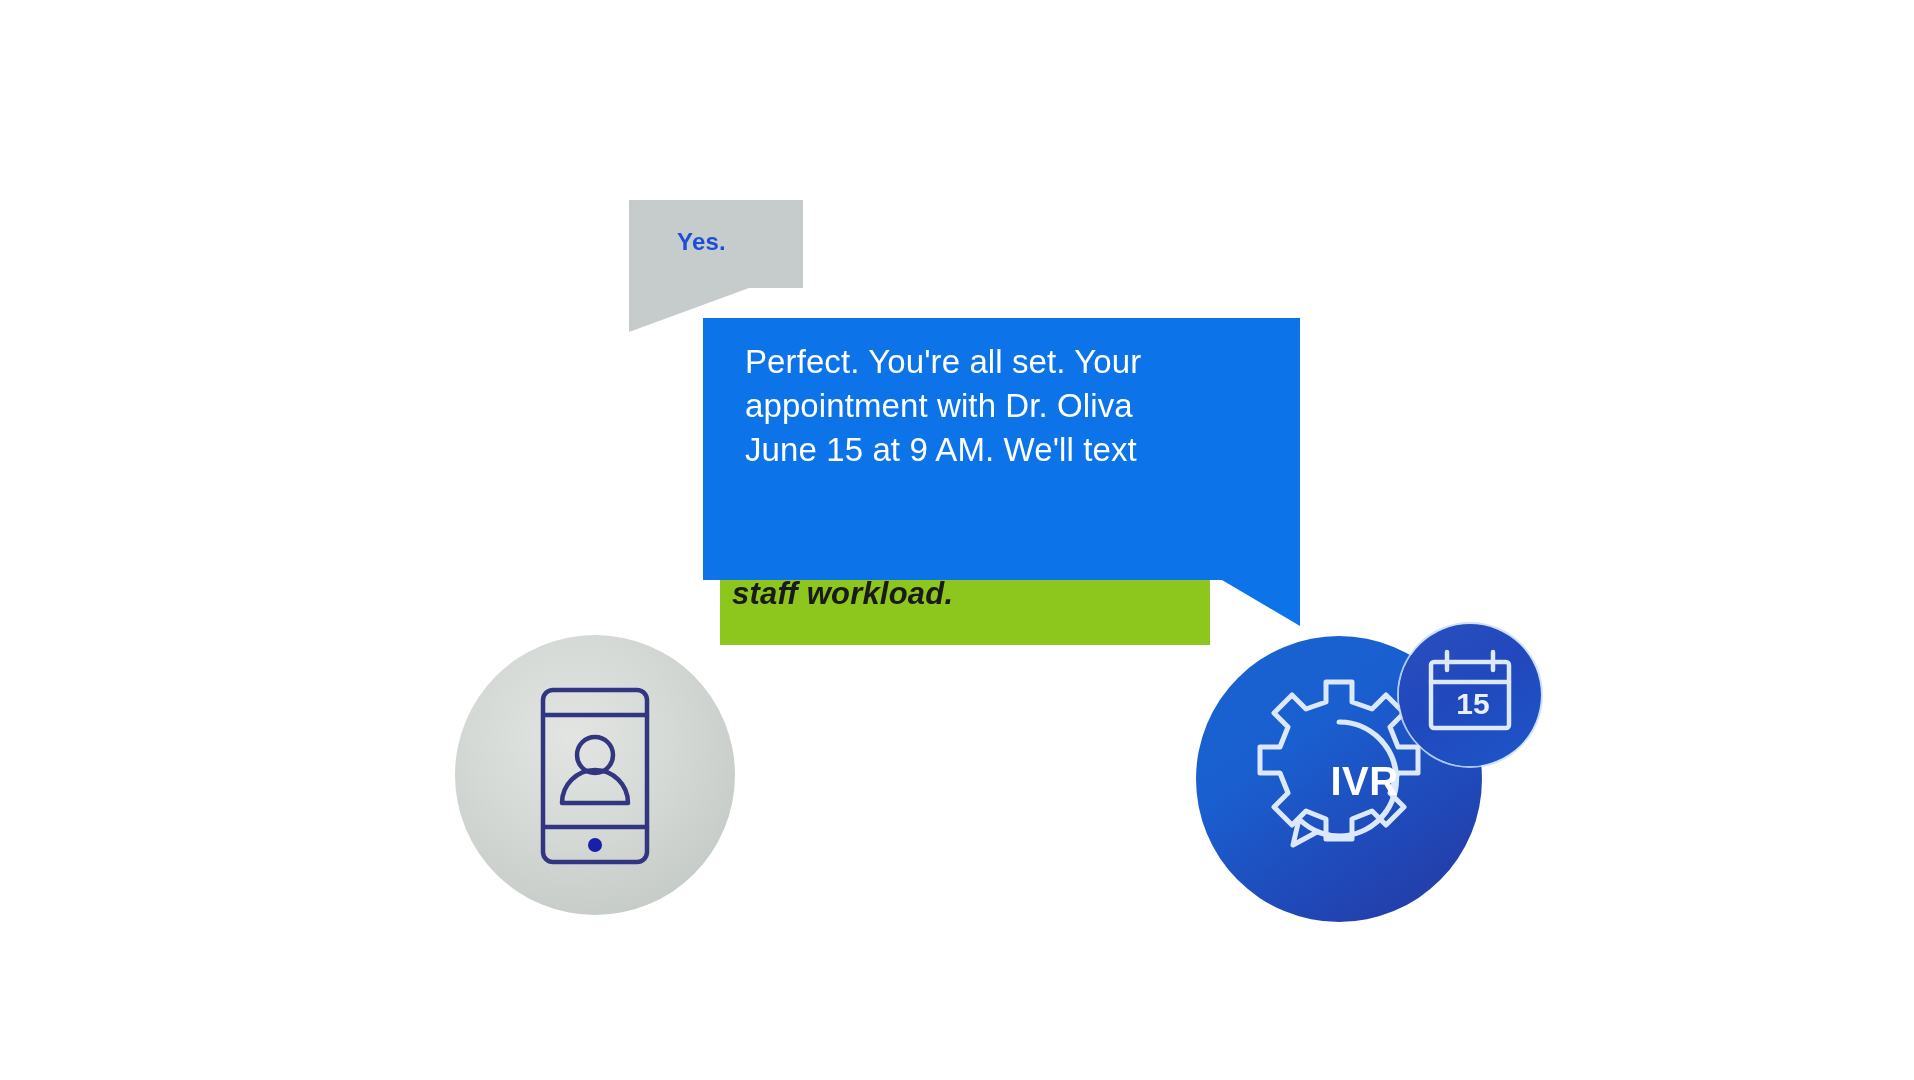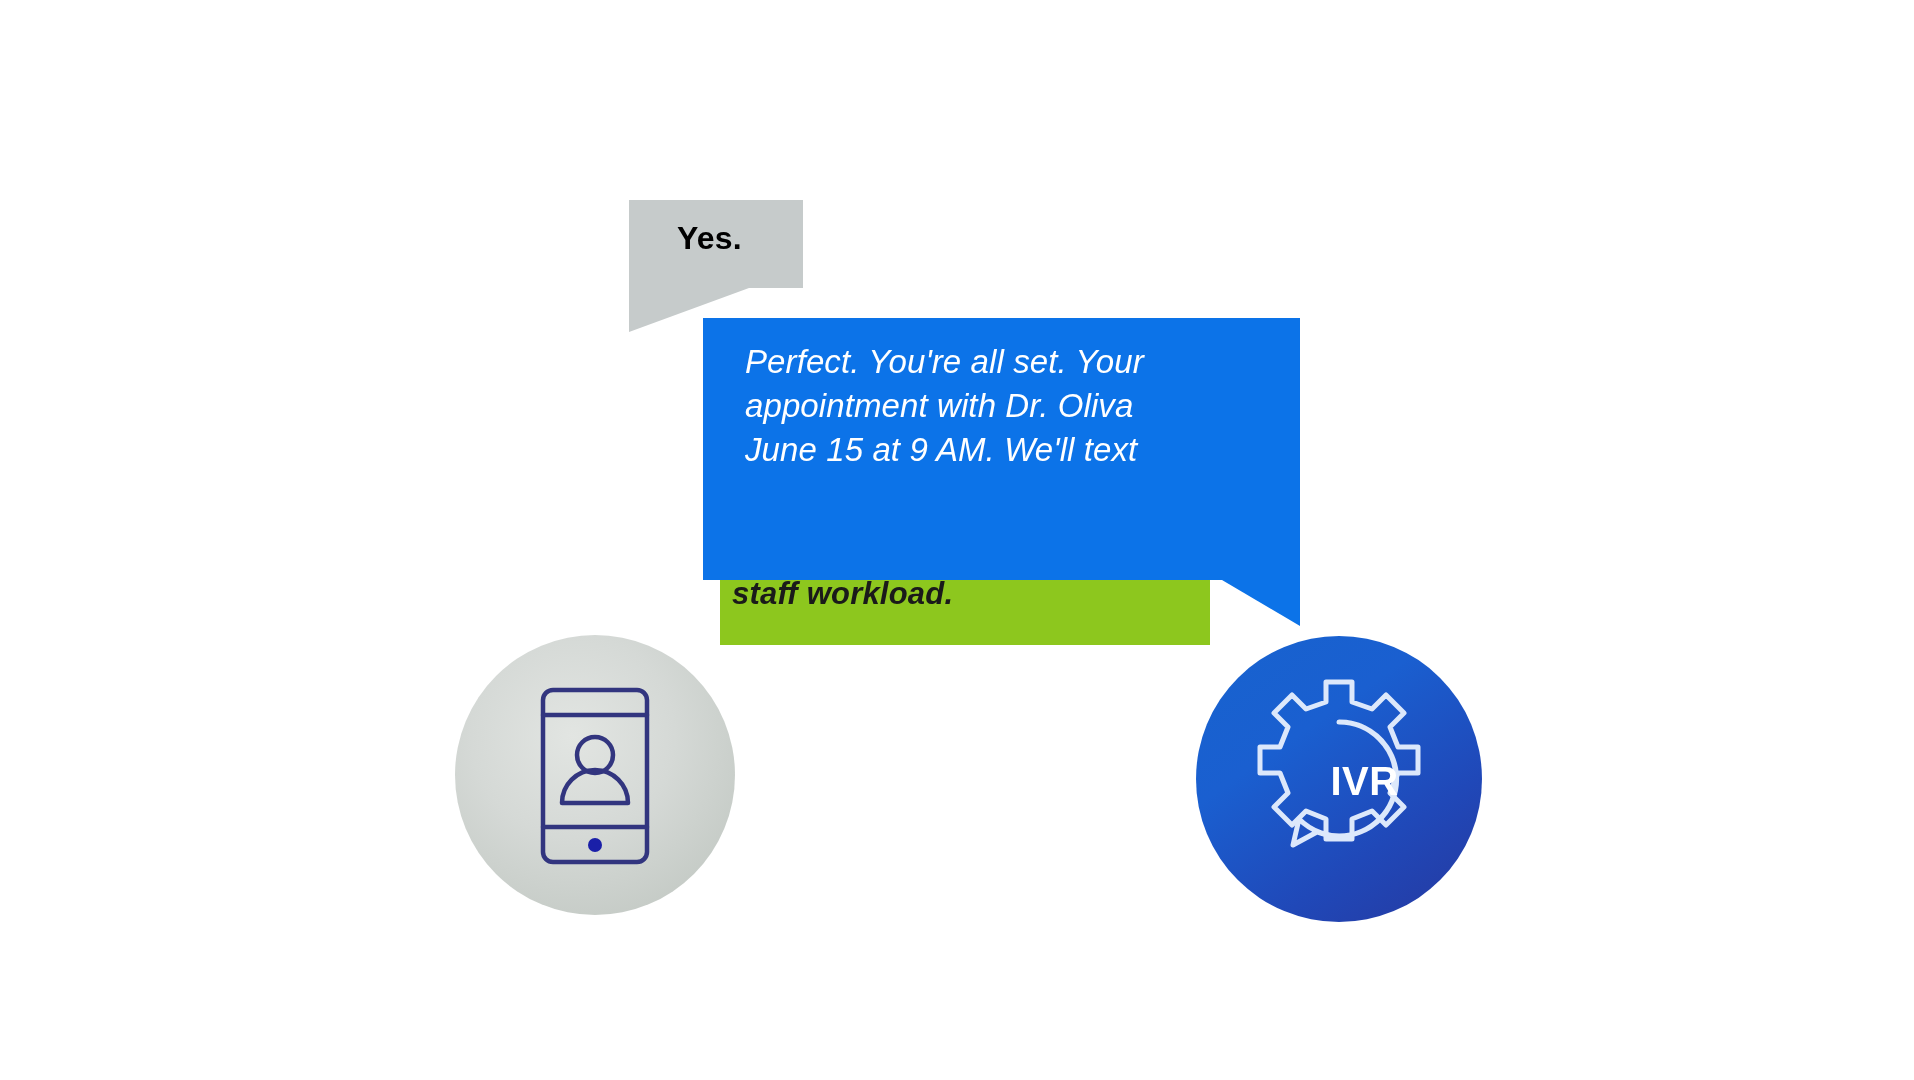--- a/index.html
+++ b/index.html
@@ -25,24 +25,24 @@
     left: 629px;
     top: 200px;
     width: 174px;
     height: 88px;
     background: #c6cbcb;
     z-index: 4;
   }
   #gray-bubble-text {
     position: absolute;
     left: 48px;
-    top: 20px;
-    font-size: 32px;
+    top: 28px;
+    font-size: 24px;
     font-weight: 600;
-    color: #000000;
+    color: #1d4ed8;
     letter-spacing: 0.2px;
     white-space: nowrap;
   }
   #gray-bubble-tail {
     position: absolute;
     left: 629px;
     top: 288px;
     width: 120px;
     height: 44px;
     background: #c6cbcb;
@@ -99,21 +99,20 @@
   #blue-bubble-text {
     position: absolute;
     left: 42px;
     top: 22px;
     width: 540px;
     font-size: 33px;
     line-height: 44px;
     color: #ffffff;
     font-weight: 400;
     letter-spacing: 0.1px;
-    font-style: italic;
   }
   #blue-bubble-text .line {
     display: block;
     white-space: nowrap;
   }
   #blue-bubble-tail {
     position: absolute;
     left: 1222px;
     top: 580px;
     width: 78px;
@@ -243,14 +242,27 @@
         <path d="M130 46 h26 v20 l20 7 14 -14 18 18 -14 14 8 20 h20 v26 h-20 l-8 20 14 14 -18 18 -14 -14 -20 8 v20 h-26 v-20 l-20 -8 -14 14 -18 -18 14 -14 -8 -20 h-20 v-26 h20 l8 -20 -14 -14 18 -18 14 14 20 -7 z"></path>
 
         <path d="M143 86 a57 57 0 1 1 -40 97 l-6 26 24 -13 a57 57 0 0 0 22 4 a57 57 0 0 0 0 -114 z"></path>
       </g>
     </svg>
     <div id="ivr-label">
       <span>IVR</span>
     </div>
   </div>
 
+  <div id="calendar-badge">
+    <svg width="142" height="142" viewBox="0 0 142 142">
+      <g fill="none" stroke="#dce8fb" stroke-width="4.5" stroke-linejoin="round" stroke-linecap="round">
+        <rect x="32" y="38" width="78" height="66" rx="3" ry="3"></rect>
+        <line x1="32" y1="58" x2="110" y2="58"></line>
+        <line x1="48" y1="28" x2="48" y2="46"></line>
+        <line x1="94" y1="28" x2="94" y2="46"></line>
+      </g>
+    </svg>
+    <div id="calendar-day">
+      <span>15</span>
+    </div>
+  </div>
 
 </div>
 
 </body></html>

